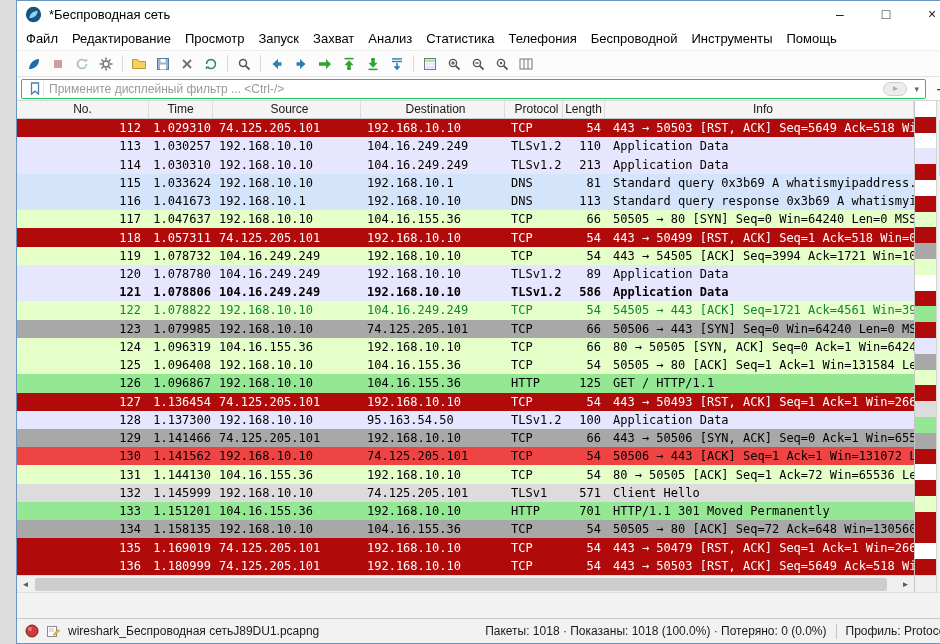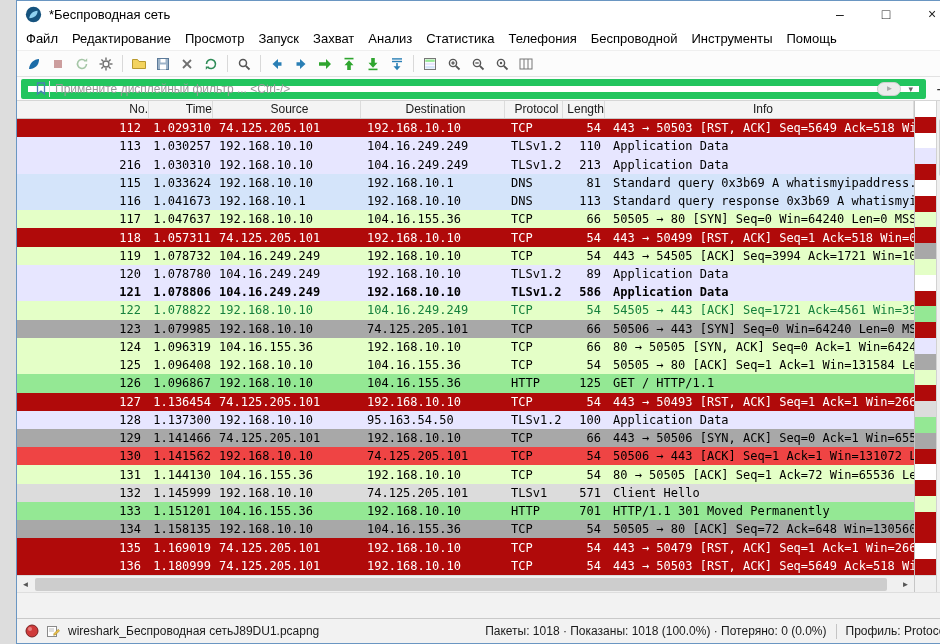--- a/index.html
+++ b/index.html
@@ -24,21 +24,21 @@
   .toolbar{height:27px;flex:0 0 27px;display:flex;align-items:center;background:#fcfcfc;
     border-top:1px solid #efefef;border-bottom:1px solid #e2e2e2;padding-left:5px;}
   .tbtn{width:24px;height:23px;display:flex;align-items:center;justify-content:center;border-radius:2px;}
   .tbtn svg{width:16px;height:16px;display:block;}
   .tbtn.disabled{opacity:.42;}
   .tsep{width:1px;height:17px;background:#d9d9d9;margin:0 4px;flex:0 0 1px;}
   
   .filterbar{height:24px;flex:0 0 24px;display:flex;align-items:center;background:#fcfcfc;
     border-bottom:1px solid #d6d6d6;padding:1px 4px;}
   .filter-box{flex:1;display:flex;align-items:center;height:20px;background:#fff;
-    border:7px solid #22c55e;border-radius:2px;padding:0 4px;}
+    border:1px solid #22c55e;border-radius:2px;padding:0 4px;}
   .bookmark-btn{width:18px;height:16px;display:flex;align-items:center;justify-content:center;border-right:1px solid #e4e4e4;margin-right:5px;}
   .filter-input{flex:1;border:none;outline:none;font-size:12px;height:16px;padding:0;background:transparent;
     font-family:"Liberation Sans",sans-serif;color:#333;}
   .filter-input::placeholder{color:#9a9a9a;}
   .apply-pill{width:24px;height:14px;background:#ececec;border:1px solid #cfcfcf;border-radius:7px;
     display:flex;align-items:center;justify-content:center;font-size:8px;color:#aaa;margin-right:5px;}
   .filter-caret{font-size:9px;color:#666;padding:0 2px;}
   .plus-btn{width:20px;height:20px;display:flex;align-items:center;justify-content:center;
     font-size:15px;color:#333;margin-left:5px;}
   
@@ -51,21 +51,21 @@
     font-family:"DejaVu Sans Mono",monospace;font-size:12px;}
   .prow{height:18.24px;display:flex;align-items:center;}
   .cell{white-space:nowrap;overflow:hidden;}
   .c-no{width:132px;flex:0 0 132px;text-align:right;padding-right:8px;}
   .c-time{width:64px;flex:0 0 64px;text-align:right;padding-right:2px;}
   .c-src{width:148px;flex:0 0 148px;padding-left:6px;}
   .c-dst{width:144px;flex:0 0 144px;padding-left:6px;}
   .c-proto{width:58px;flex:0 0 58px;padding-left:6px;}
   .c-len{width:42px;flex:0 0 42px;text-align:right;padding-right:4px;}
   .c-info{flex:1;padding-left:8px;}
-  .hcell.c-no,.hcell.c-time,.hcell.c-len{text-align:right;padding-left:0;padding-right:0;}
+  .hcell.c-no,.hcell.c-time,.hcell.c-len{text-align:center;padding-left:0;padding-right:0;}
   
   .hscroll{height:17px;flex:0 0 17px;display:flex;align-items:center;background:#f0f0f0;border-top:1px solid #dadada;}
   .hs-btn{width:17px;height:17px;display:flex;align-items:center;justify-content:center;font-size:8px;color:#555;}
   .hs-track{flex:1;height:17px;position:relative;}
   .hs-thumb{position:absolute;left:1px;top:2px;height:13px;width:852px;background:#cdcdcd;border-radius:2px;}
   
   .mm-col{width:22px;flex:0 0 22px;display:flex;flex-direction:column;border-left:1px solid #c6c6c6;}
   .minimap{height:474px;flex:0 0 474px;display:flex;flex-direction:column;}
   .stripe{flex:1;}
   .mm-corner{flex:1;background:#f0f0f0;border-top:1px solid #dadada;}
@@ -297,21 +297,21 @@
           <div class="prow" style="background: rgb(231, 230, 255); color: rgb(0, 0, 0);">
             <div class="cell c-no">113</div>
             <div class="cell c-time">1.030257</div>
             <div class="cell c-src">192.168.10.10</div>
             <div class="cell c-dst">104.16.249.249</div>
             <div class="cell c-proto">TLSv1.2</div>
             <div class="cell c-len">110</div>
             <div class="cell c-info">Application Data</div>
           </div>
           <div class="prow" style="background: rgb(231, 230, 255); color: rgb(0, 0, 0);">
-            <div class="cell c-no">216</div>
+            <div class="cell c-no">114</div>
             <div class="cell c-time">1.030310</div>
             <div class="cell c-src">192.168.10.10</div>
             <div class="cell c-dst">104.16.249.249</div>
             <div class="cell c-proto">TLSv1.2</div>
             <div class="cell c-len">213</div>
             <div class="cell c-info">Application Data</div>
           </div>
           <div class="prow" style="background: rgb(212, 228, 250); color: rgb(0, 0, 0);">
             <div class="cell c-no">115</div>
             <div class="cell c-time">1.033624</div>

